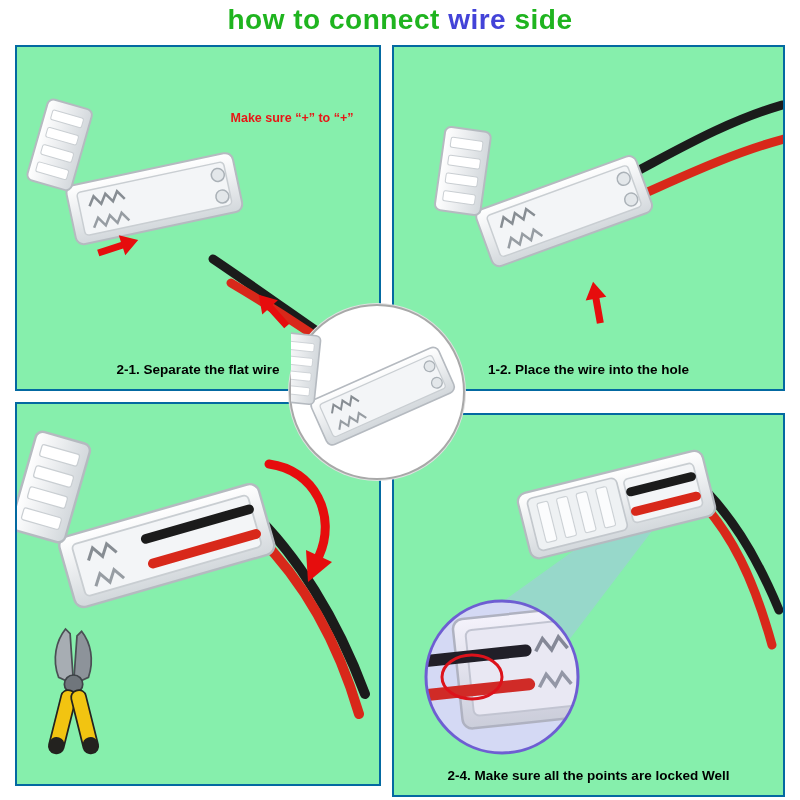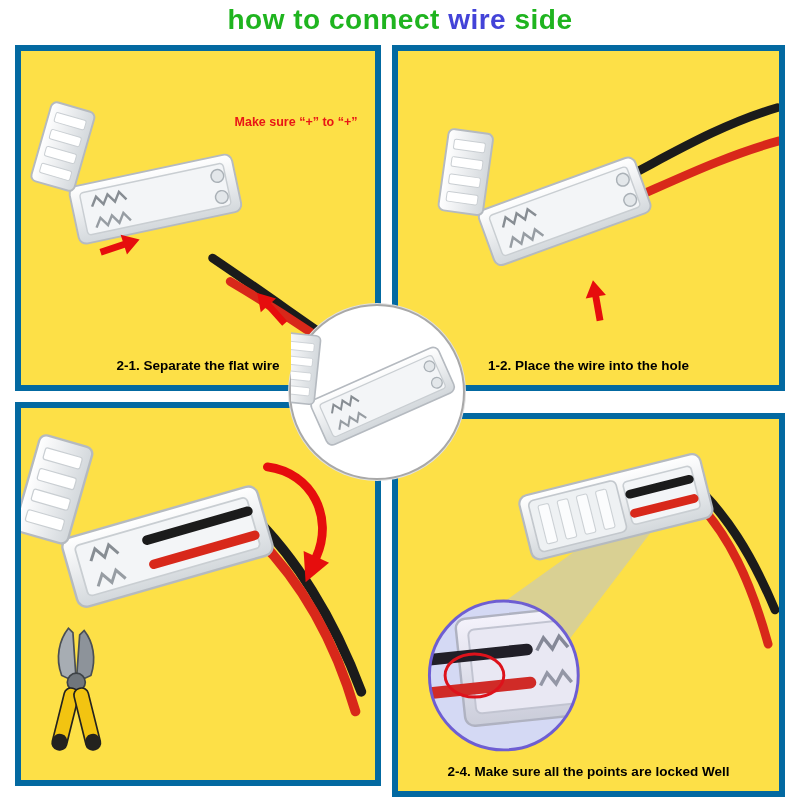--- a/index.html
+++ b/index.html
@@ -7,21 +7,21 @@
     position:relative; width:800px; height:800px; background:#ffffff;
     font-family:"Liberation Sans", sans-serif; overflow:hidden;
   }
   .title {
     position:absolute; top:4px; left:0; width:100%; text-align:center;
     font-size:28px; font-weight:bold; letter-spacing:0.5px;
   }
   .t-green { color:#1fb41f; }
   .t-blue  { color:#4343d8; }
   .panel {
-    position:absolute; border:6px solid #0369a1; background:#fde047;
+    position:absolute; border:2px solid #0369a1; background:#86efac;
     box-sizing:border-box;
     text-decoration:underline;
   }
   .panel-tl { left:15px;  top:45px;  width:366px; height:346px; }
   .panel-tr { left:392px; top:45px;  width:393px; height:346px; }
   .panel-bl { left:15px;  top:402px; width:366px; height:384px; }
   .panel-br { left:392px; top:413px; width:393px; height:384px; }
   .scene { position:absolute; left:0; top:0; width:100%; height:100%; }
   .caption {
     position:absolute; bottom:12px; left:0; width:100%; text-align:center;

